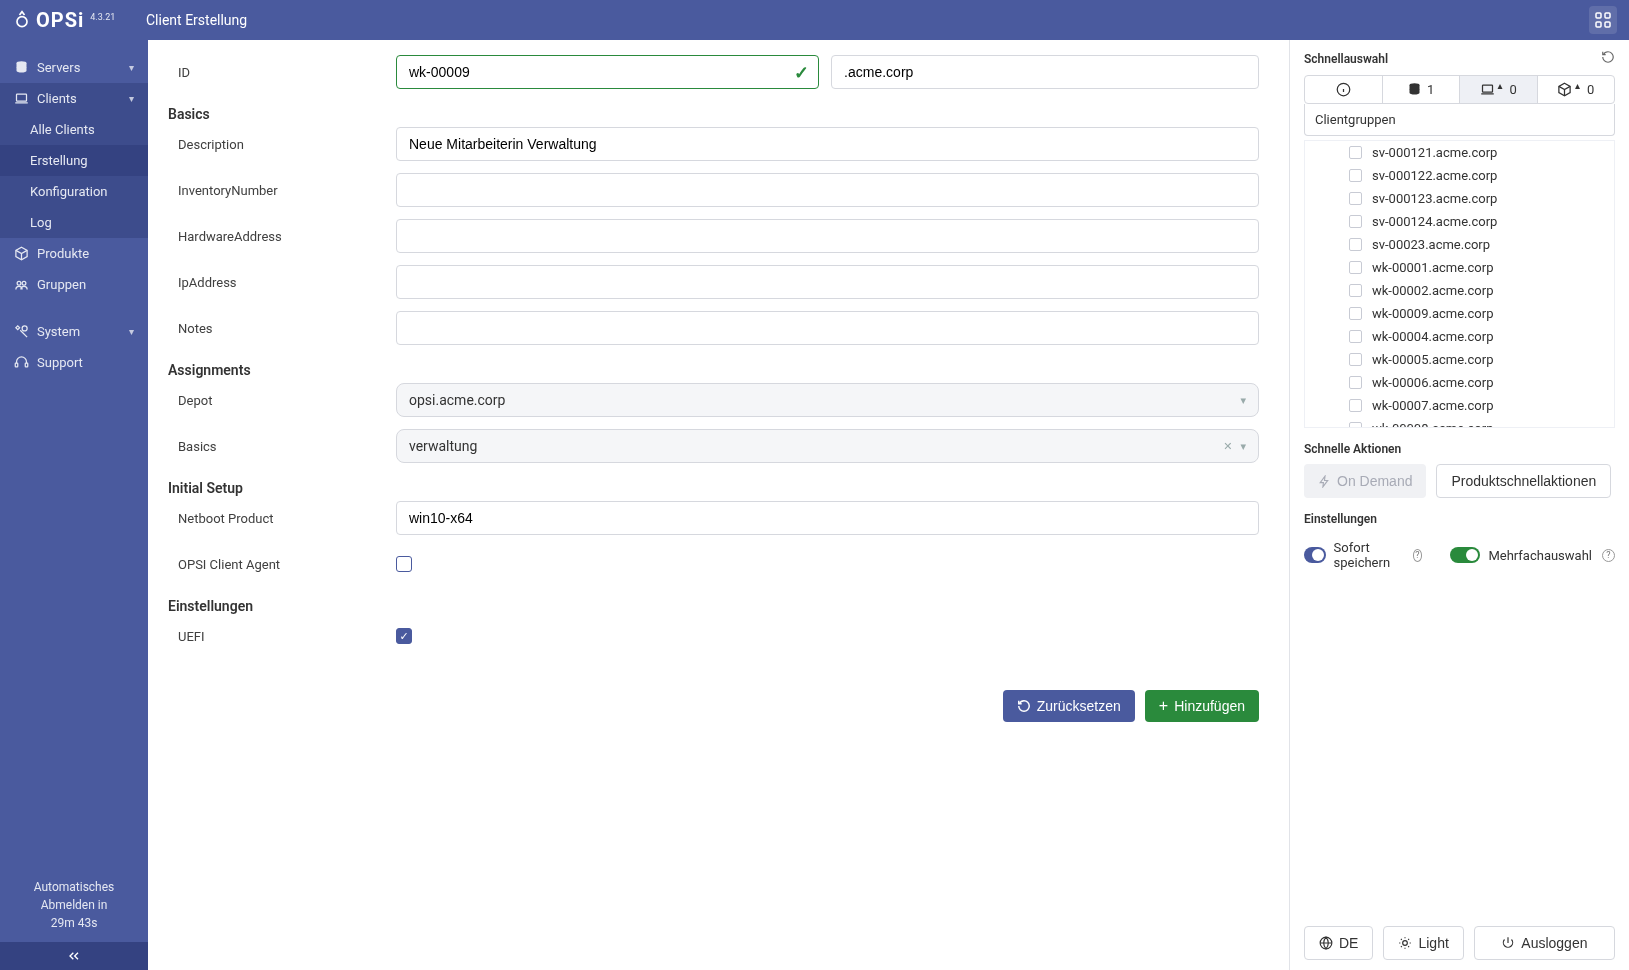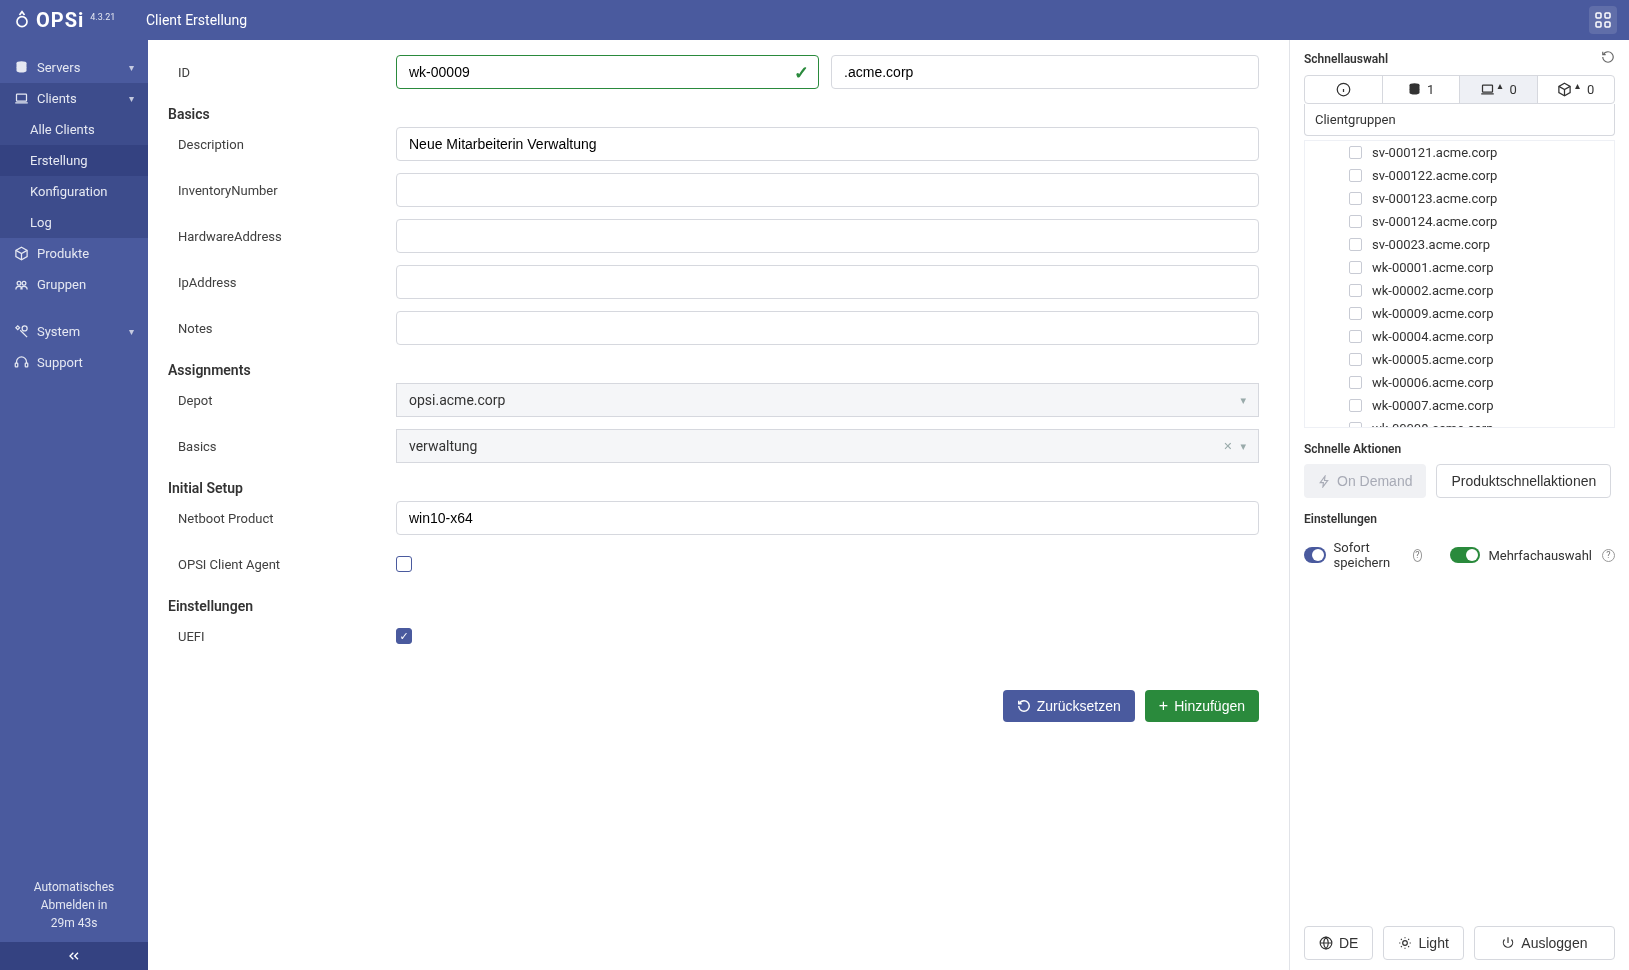--- a/index.html
+++ b/index.html
@@ -39,21 +39,21 @@
 .form-label-col { width: 228px; flex-shrink: 0; padding-left: 0; }
 .form-label-col.indent { padding-left: 10px; }
 .form-section { font-weight: 600; font-size: 14px; padding: 6px 0 4px 0; }
 .form-label { font-size: 13px; color: #404040; }
 .form-input-col { flex: 1; display: flex; gap: 12px; min-width: 0; }
 .input { flex: 1; border: 1px solid #d6d8de; border-radius: 4px; padding: 8px 12px; font-size: 14px; background: #fff; min-width: 0; }
 .input.valid { border: 1.5px solid #2a8a3c; }
 .input-with-icon { position: relative; flex: 1; display: flex; }
 .input-with-icon .input { width: 100%; padding-right: 36px; }
 .input-check { position: absolute; right: 10px; top: 50%; transform: translateY(-50%); color: #2a8a3c; font-size: 18px; font-weight: 600; }
-.select { flex: 1; border: 1px solid #d6d8de; border-radius: 0; padding: 8px 12px; font-size: 14px; background: #f5f6f8; display: flex; align-items: center; justify-content: space-between; cursor: pointer; }
+.select { flex: 1; border: 1px solid #d6d8de; border-radius: 8px; padding: 8px 12px; font-size: 14px; background: #f5f6f8; display: flex; align-items: center; justify-content: space-between; cursor: pointer; }
 .select .sel-icons { display: flex; gap: 8px; color: #9aa; font-size: 11px; }
 .checkbox { width: 16px; height: 16px; border: 1.5px solid #4a5a9e; border-radius: 3px; cursor: pointer; display: inline-flex; align-items: center; justify-content: center; }
 .checkbox.checked { background: #4a5a9e; color: #fff; font-size: 11px; }
 .form-actions { display: flex; justify-content: flex-end; gap: 10px; margin-top: 36px; }
 .btn { border: none; border-radius: 4px; padding: 8px 14px; font-size: 14px; cursor: pointer; display: inline-flex; align-items: center; gap: 6px; }
 .btn-primary { background: #4a5a9e; color: #fff; }
 .btn-success { background: #2a8a3c; color: #fff; }
 
 
 .right { width: 340px; border-left: 1px solid #e1e3e8; padding: 10px 14px; display: flex; flex-direction: column; }

